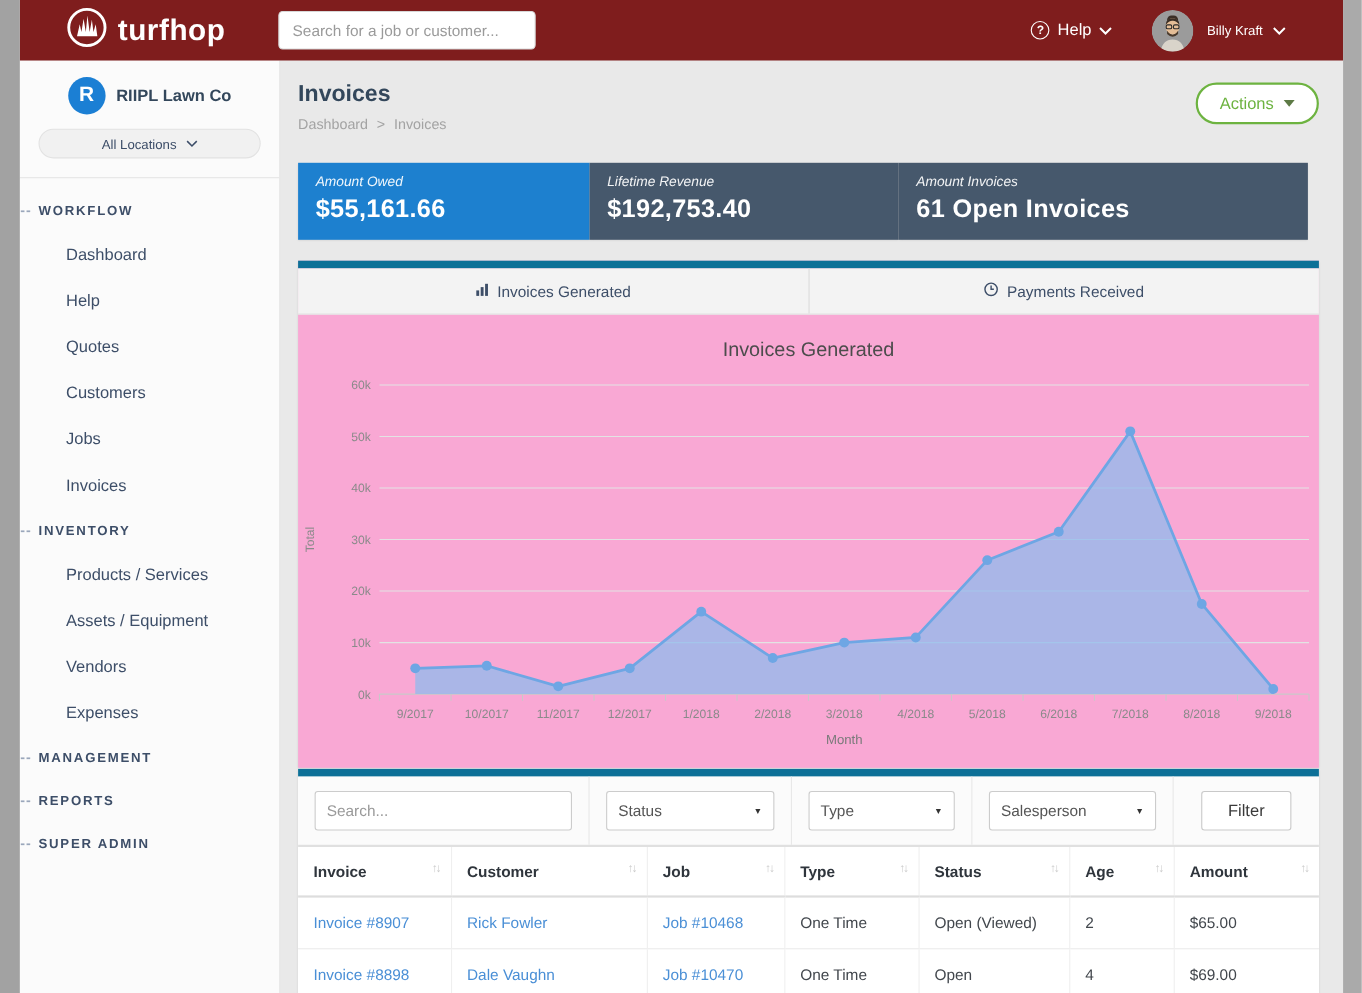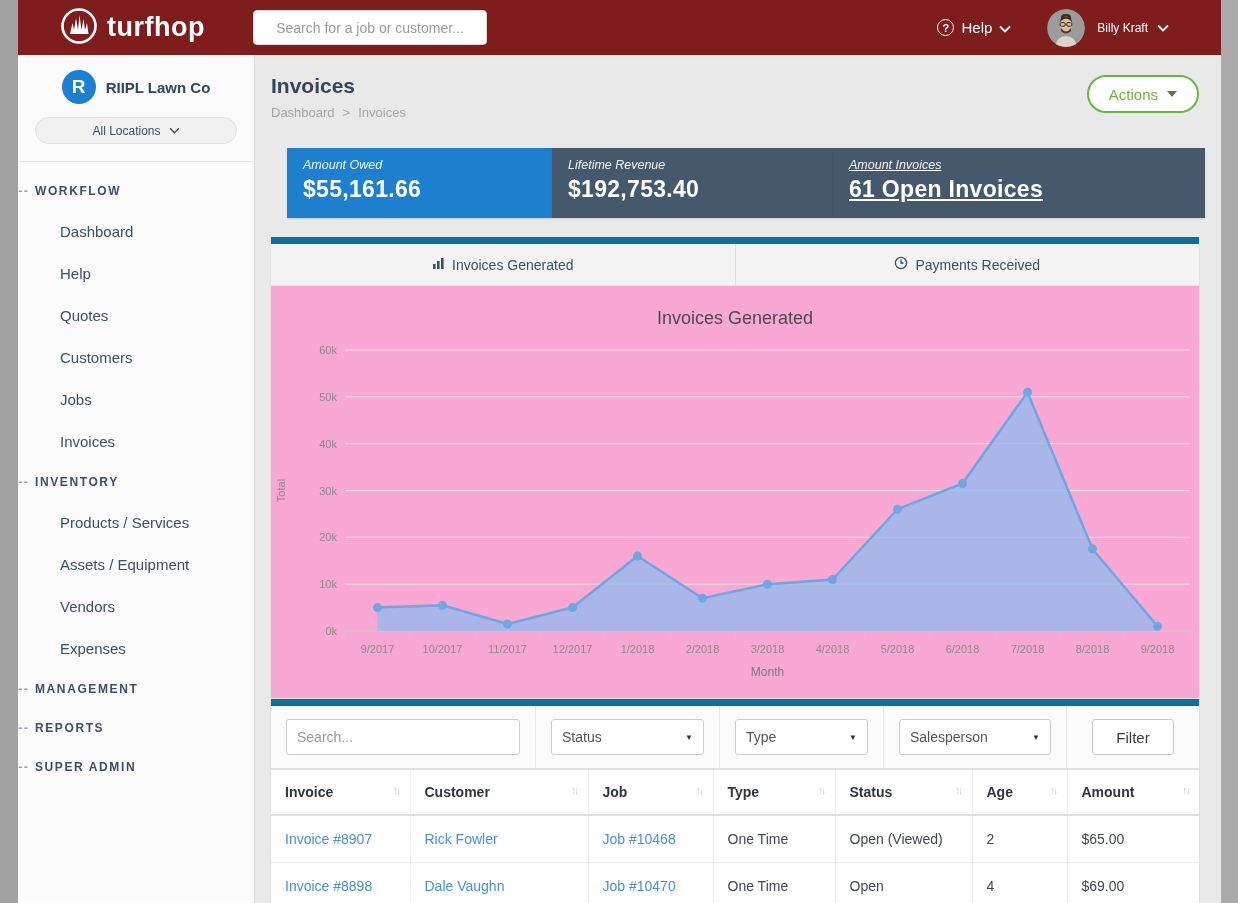--- a/index.html
+++ b/index.html
@@ -8,21 +8,21 @@
 
   
   .edge { position:absolute; top:0; height:903px; z-index:50; }
   .edge-left { left:0; width:18px; background:#a2a2a2; }
   .edge-right { left:1221px; width:17px; background:#aaaaaa; }
 
   
   .topbar { position:absolute; left:18px; top:0; width:1203px; height:55px; background:#7f1d1d; display:flex; align-items:center; padding:0 52px 0 42px; z-index:10; }
   .brand { display:flex; align-items:center; gap:9px; }
   .brand-word { color:#fff; font-size:27px; font-weight:bold; letter-spacing:.5px; }
-  .top-search { margin-left:48px; width:234px; height:35px; border:1px solid #d7d7d7; border-radius:4px; padding:0 0; font-size:14px; color:#444; outline:none; font-family:"Liberation Sans",sans-serif;text-align:center; }
+  .top-search { margin-left:48px; width:234px; height:35px; border:1px solid #d7d7d7; border-radius:4px; padding:0 12px; font-size:14px; color:#444; outline:none; font-family:"Liberation Sans",sans-serif; }
   .top-search::placeholder { color:#9a9a9a; }
   .top-right { margin-left:auto; display:flex; align-items:center; }
   .help-box { display:flex; align-items:center; gap:7px; color:#fff; font-size:15px; cursor:pointer; margin-right:36px; }
   .qmark { width:17px; height:17px; border:1.5px solid #fff; border-radius:50%; display:flex; align-items:center; justify-content:center; font-size:11px; font-weight:bold; color:#fff; }
   .avatar { width:38px; height:38px; border-radius:50%; overflow:hidden; margin-right:12px; flex:0 0 auto; }
   .user-box { display:flex; align-items:center; gap:9px; color:#fff; font-size:12px; cursor:pointer; }
   .chev { display:inline-block; }
 
   
   .sidebar { position:absolute; left:18px; top:55px; width:237px; height:848px; background:#fbfbfb; border-right:1px solid #dddddd; z-index:5; }
@@ -38,21 +38,21 @@
 
   
   .main { position:absolute; left:255px; top:55px; width:966px; height:848px; }
   .page-title { position:absolute; left:16px; top:19px; font-size:21px; font-weight:bold; color:#33475b; }
   .breadcrumb { position:absolute; left:16px; top:50px; font-size:13px; color:#a3a3a3; display:flex; gap:8px; align-items:center; }
   .crumb { cursor:pointer; }
   .actions-btn { position:absolute; right:22px; top:20px; height:38px; padding:0 20px; background:#fff; border:2px solid #6db340; border-radius:20px; color:#6db340; font-size:15px; display:flex; align-items:center; gap:9px; cursor:pointer; font-family:"Liberation Sans",sans-serif; }
   .caret-down { width:0; height:0; border-left:5px solid transparent; border-right:5px solid transparent; border-top:6px solid #5d7a45; }
 
   
-  .stats { position:absolute; left:32px; top:93px; width:928px; display:flex; gap:0; }
+  .stats { position:absolute; left:16px; top:93px; width:928px; display:flex; gap:0; }
   .stat-card { height:70px; padding:10px 16px; color:#fff; box-shadow:0 1px 2px rgba(0,0,0,.10); }
   .stat-label { font-size:12.5px; font-style:italic; color:rgba(255,255,255,.93); }
   .stat-value { font-size:23px; font-weight:bold; margin-top:4px; letter-spacing:.3px; }
 
   
   .chart-panel { position:absolute; left:16px; top:182px; width:928px; height:461px; background:#f9a8d4; border-top:7px solid #0d7097; box-shadow:0 1px 2px rgba(0,0,0,.10); }
   .tabs { height:42px; display:flex; background:#f3f3f3; border-bottom:1px solid #e2e2e2; }
   .tab { flex:1; display:flex; align-items:center; justify-content:center; gap:7px; font-size:14px; color:#3d4e68; cursor:pointer; }
   .tab + .tab { border-left:1px solid #dcdcdc;text-align:center; }
   .chart-title { text-align:center; font-size:18px; color:#4c4c4c; padding-top:22px; }
@@ -188,21 +188,21 @@
 
   <div class="stats" id="stats-row">
       <div class="stat-card" style="background: rgb(29, 128, 207); width: 265px;">
         <div class="stat-label">Amount Owed</div>
         <div class="stat-value">$55,161.66</div>
       </div>
       <div class="stat-card" style="background: rgb(70, 88, 108); width: 281px;">
         <div class="stat-label">Lifetime Revenue</div>
         <div class="stat-value">$192,753.40</div>
       </div>
-      <div class="stat-card" style="background: rgb(70, 88, 108); width: 372px; text-decoration: underline;">
+      <div class="stat-card" style="background: rgb(70, 88, 108); width: 372px;">
         <div class="stat-label">Amount Invoices</div>
         <div class="stat-value">61 Open Invoices</div>
       </div>
     </div>
 
   <div class="chart-panel">
     <div class="tabs" id="tabs-row">
         <div class="tab">
           <span><svg width="13" height="13" viewBox="0 0 13 13">
               <rect x="1" y="7" width="2.6" height="5" fill="#3d4e68"></rect>

